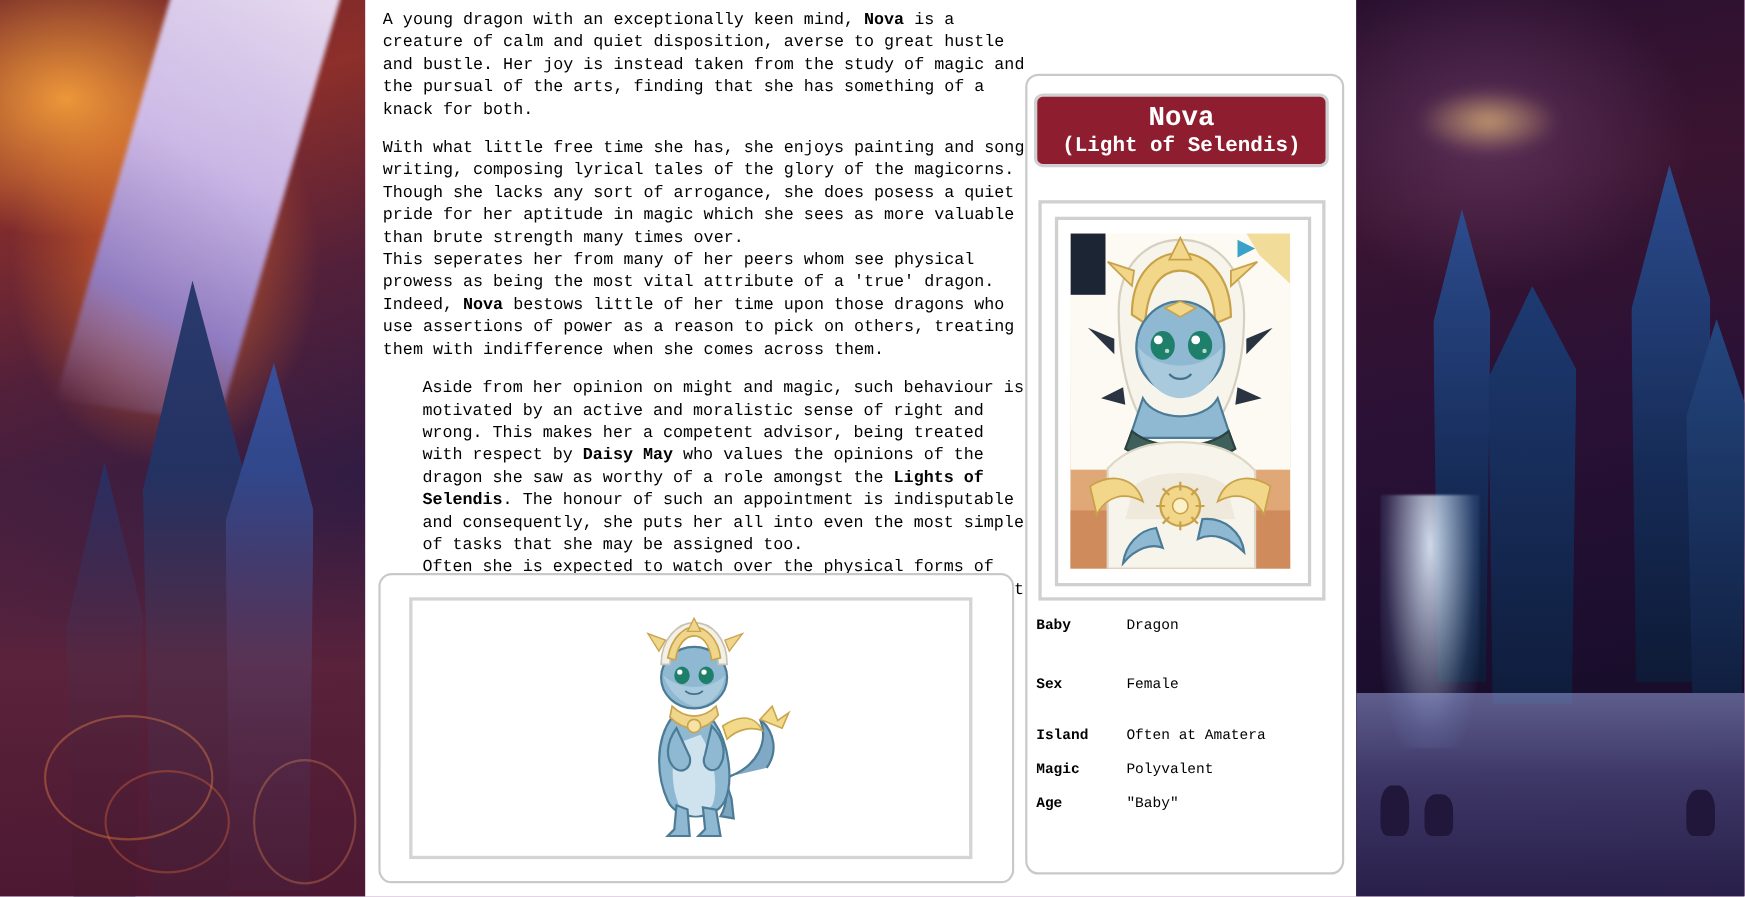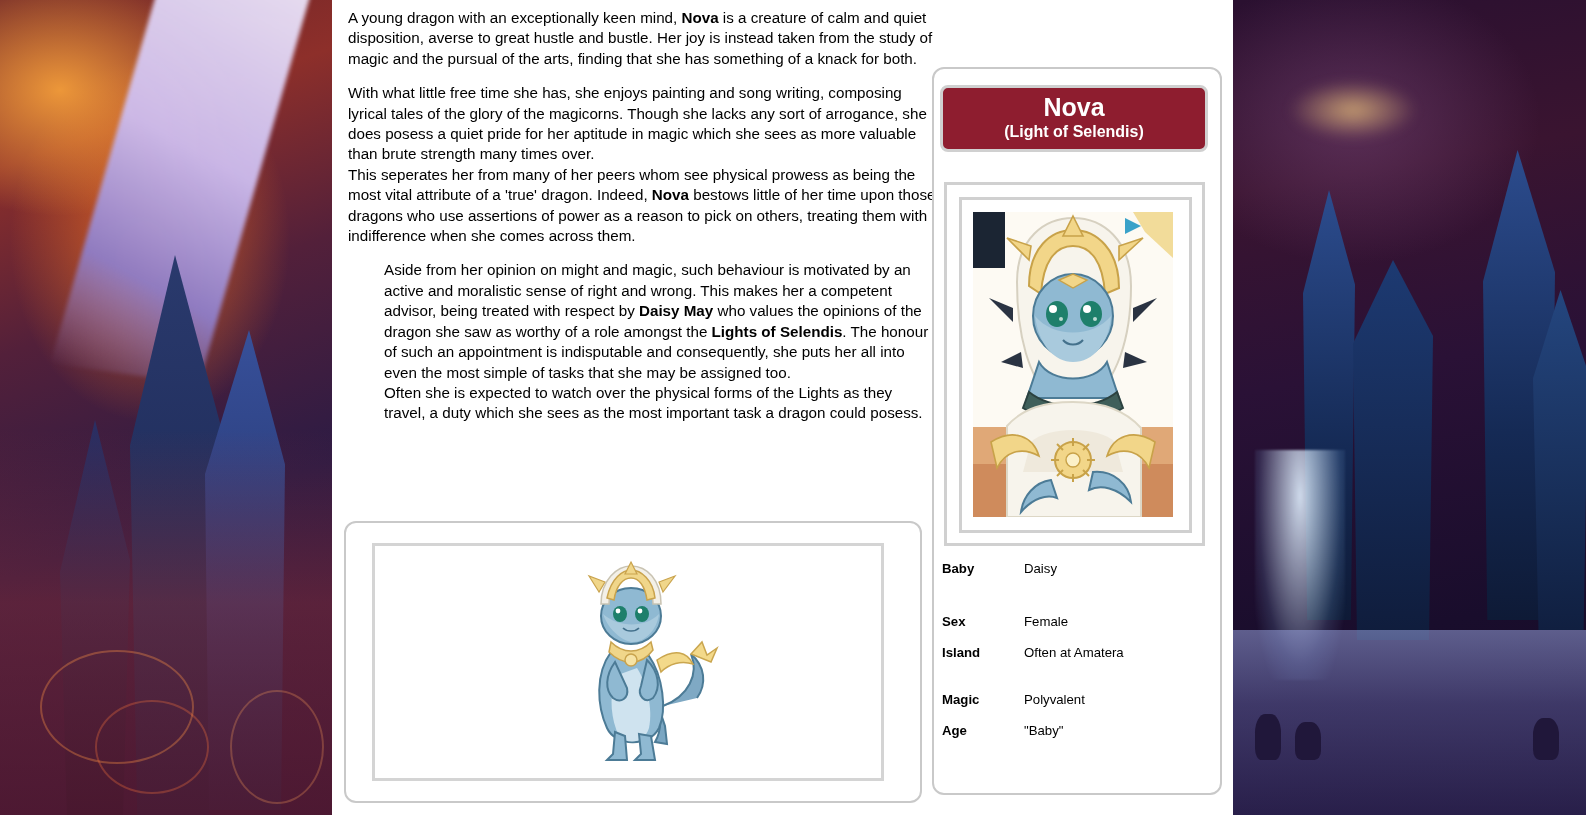--- a/index.html
+++ b/index.html
@@ -11,20 +11,21 @@
     width: 1586px;
     height: 815px;
     overflow: hidden;
     font-family: "Liberation Sans", sans-serif;
   }
   .page {
     position: relative;
     width: 1586px;
     height: 815px;
     background: #701a75;
+    font-family: Liberation Mono, monospace;
   }
 
   
   .art-panel {
     position: absolute;
     top: 0;
     height: 815px;
     overflow: hidden;
   }
   .art-left {
@@ -159,21 +160,21 @@
     width: 268px; height: 67px;
     background: #8e1d2f;
     border: 3px solid #d0d0d0;
     border-radius: 8px;
     box-sizing: border-box;
     color: #ffffff;
     text-align: center;
     padding-top: 5px;
   }
   .name-plate .n1 { font-size: 25px; font-weight: bold; line-height: 29px; }
-  .name-plate .n2 { font-size: 16px; font-weight: bold; line-height: 20px; }
+  .name-plate .n2 { font-size: 19px; font-weight: bold; line-height: 20px; }
 
   .portrait-frame {
     position: absolute;
     left: 10px; top: 113px;
     width: 261px; height: 364px;
     border: 3px solid #d0d0d0;
     box-sizing: border-box;
     background: #ffffff;
   }
   .portrait-inner {
@@ -344,27 +345,27 @@
               <path d="M120 260 C140 258 156 272 158 290 C144 276 128 272 116 278 Z" fill="#8fb9d2" stroke="#4c7b96" stroke-width="2"></path>
               <path d="M78 268 C62 270 50 284 48 300 C60 286 74 282 84 286 Z" fill="#8fb9d2" stroke="#4c7b96" stroke-width="2"></path>
             </svg>
           </div>
         </div>
       </div>
 
       <div class="stats">
         <div class="stat-row" style="top:0px;">
           <span class="stat-key">Baby</span>
-          <span class="stat-val">Daisy</span>
+          <span class="stat-val">Dragon</span>
         </div>
         <div class="stat-row" style="top:53px;">
           <span class="stat-key">Sex</span>
           <span class="stat-val">Female</span>
         </div>
-        <div class="stat-row" style="top:84px;">
+        <div class="stat-row" style="top:100px;">
           <span class="stat-key">Island</span>
           <span class="stat-val">Often at Amatera</span>
         </div>
         <div class="stat-row" style="top:131px;text-align:right;">
           <span class="stat-key">Magic</span>
           <span class="stat-val"> Polyvalent</span>
         </div>
         <div class="stat-row" style="top:162px;">
           <span class="stat-key">Age</span>
           <span class="stat-val">"Baby"</span>

